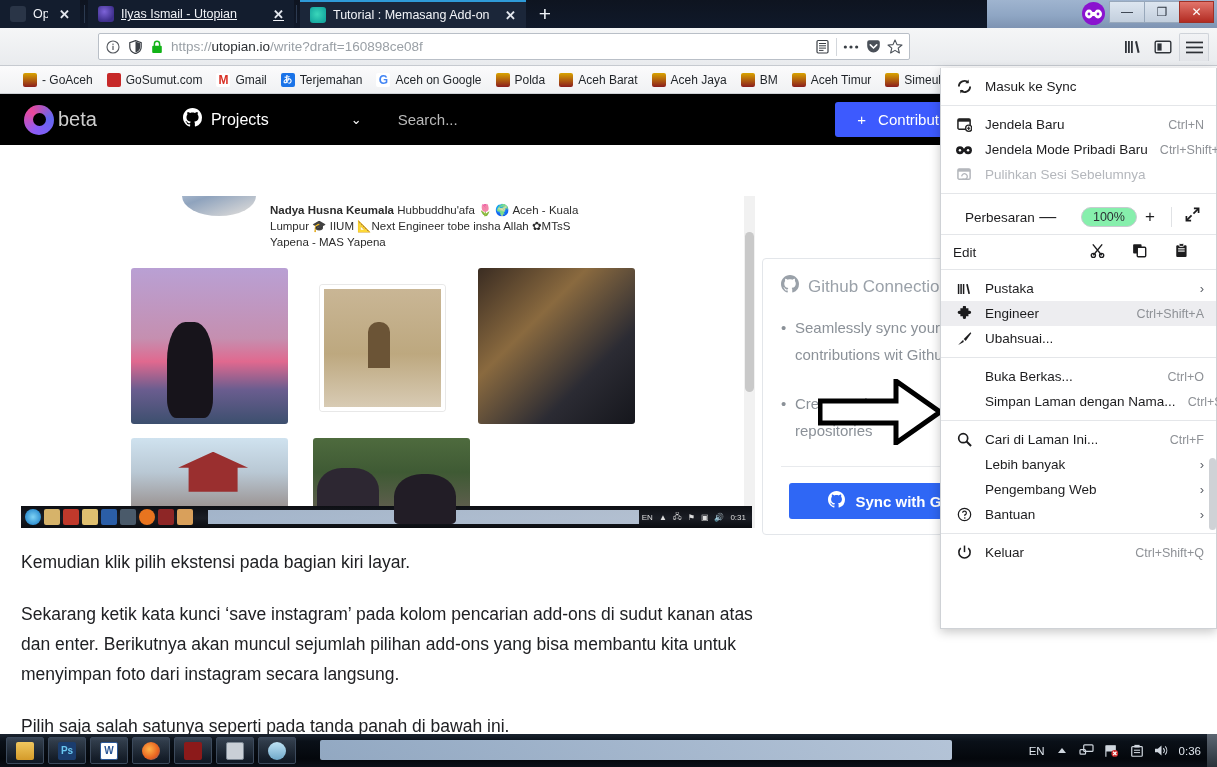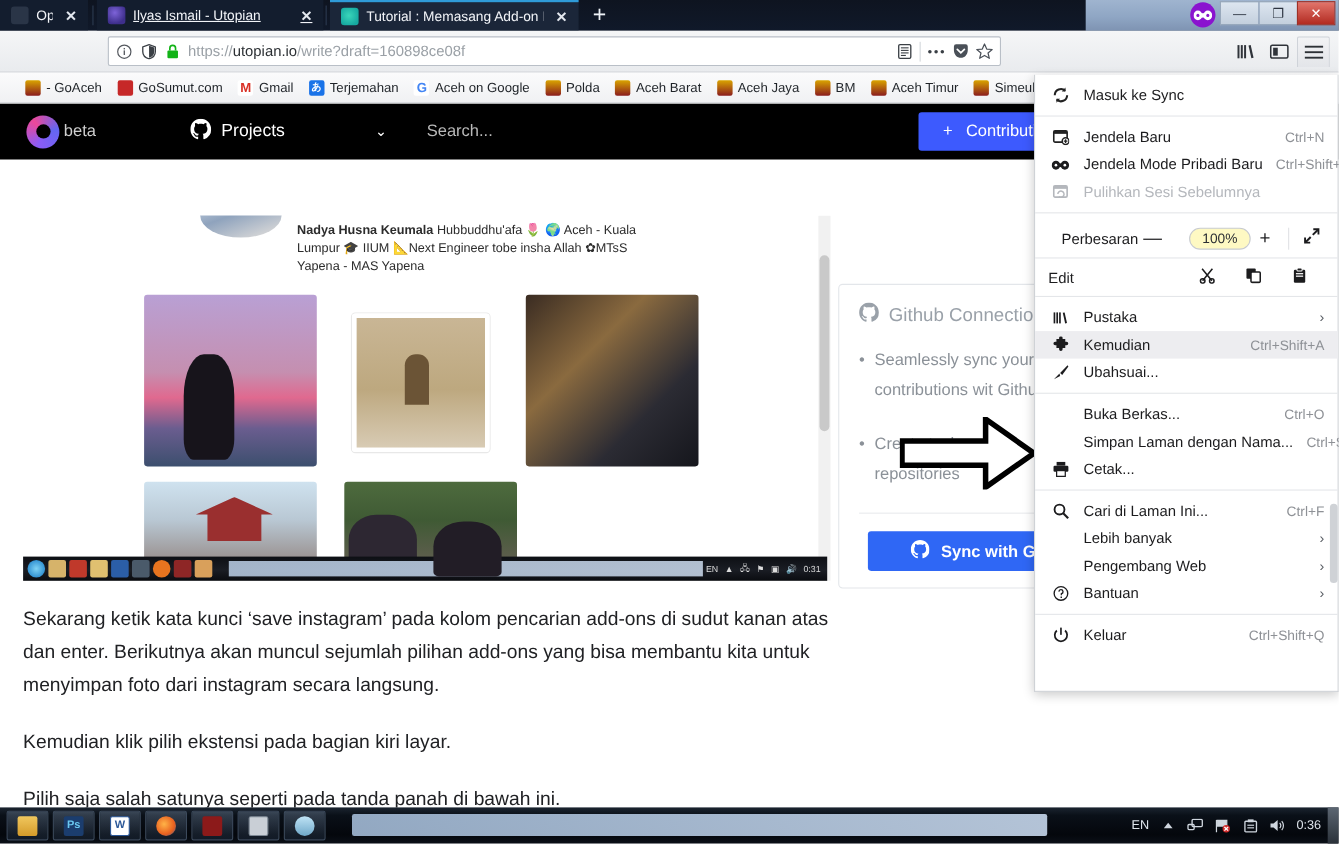--- a/index.html
+++ b/index.html
@@ -107,21 +107,21 @@
     position: absolute; top: 0; left: 0; width: 1217px; height: 51px;
     background: #000000; display:flex; align-items:center;
   }
   .logo { margin-left: 24px; display:flex; align-items:center; gap:4px; }
   .logo .ring {
     width: 30px; height: 30px; border-radius: 50%;
     background: conic-gradient(from 200deg, #8b5cf6, #ec4899, #6366f1, #8b5cf6);
     display:flex; align-items:center; justify-content:center;
   }
   .logo .ring i { display:block; width: 13px; height: 13px; border-radius:50%; background:#000; }
-  .logo .beta { color:#cfcfcf; font-size: 15px; }
+  .logo .beta { color:#cfcfcf; font-size: 20px; }
   .nav-projects { margin-left: 86px; display:flex; align-items:center; gap:9px; color:#fff; font-size:16px; }
   .nav-caret { margin-left: 82px; color:#fff; font-size: 13px; }
   .nav-search { margin-left: 36px; color:#b9b9b9; font-size:15px; }
   .contrib-btn {
     position:absolute; right: 236px; top: 8px; height: 35px;
     background:#3d5afe; color:#fff; border-radius: 3px;
     display:flex; align-items:center; gap: 12px; padding: 0 22px; font-size:15px;
   }
 
   .article { position:absolute; top:51px; left:0; width: 757px; }
@@ -209,21 +209,21 @@
   .mi.disabled .mlabel, .mi.disabled .mico { color:#b4b7bc; }
   .msep { height:1px; background:#e4e6e9; margin: 6px 0; }
   .mpad { height: 5px; }
   .zoomrow {
     display:flex; align-items:center; height: 34px; padding: 0 10px 0 24px; gap: 0;
   }
   .zoomrow .zl { flex: 1 1 auto; }
   .zbtn { width: 32px; text-align:center; font-size: 17px; color:#1c1c1e; }
   .zval {
     border:1px solid #c8cbd0; border-radius:11px; padding: 2px 11px; font-size:12.5px; color:#2b2e33;
-    background:#fef9c3;
+    background:#86efac;
     margin-left:20px;
   }
   .zsep { width:1px; height:20px; background:#e0e2e5; margin: 0 8px; }
   .editrow { display:flex; align-items:center; height: 34px; padding: 0 14px 0 12px; }
   .editrow .el { flex: 1 1 auto; }
   .editrow .eb { width: 42px; text-align:center; }
   .menu-scrollbar { position:absolute; right:0; top:390px; width:7px; height:72px; background:#cfd2d6; border-radius:4px;}
 
   
   .taskbar {
@@ -482,22 +482,22 @@
           <span>▲</span>
           <span>🖧</span>
           <span>⚑</span>
           <span>▣</span>
           <span>🔊</span>
           <span>0:31</span>
         </span>
       </div>
 
       <div class="body-text">
+        <p>Kemudian klik pilih ekstensi pada bagian kiri layar.</p>
         <p>Sekarang ketik kata kunci ‘save instagram’ pada kolom pencarian add-ons di sudut kanan atas dan enter. Berikutnya akan muncul sejumlah pilihan add-ons yang bisa membantu kita untuk menyimpan foto dari instagram secara langsung.</p>
-        <p>Kemudian klik pilih ekstensi pada bagian kiri layar.</p>
         <p class="tight">Pilih saja salah satunya seperti pada tanda panah di bawah ini.</p>
 
       </div>
     </div>
 
     <div class="ghpanel">
       <div class="ghtitle">
         <span>
           <svg width="18" height="18" viewBox="0 0 16 16">
               <path fill="#9aa1a9" d="M8 0C3.58 0 0 3.58 0 8c0 3.54 2.29 6.53 5.47 7.59.4.07.55-.17.55-.38 0-.19-.01-.82-.01-1.49-2.01.37-2.53-.49-2.69-.94-.09-.23-.48-.94-.82-1.13-.28-.15-.68-.52-.01-.53.63-.01 1.08.58 1.23.82.72 1.21 1.87.87 2.33.66.07-.52.28-.87.51-1.07-1.78-.2-3.64-.89-3.64-3.95 0-.87.31-1.59.82-2.15-.08-.2-.36-1.02.08-2.12 0 0 .67-.21 2.2.82.64-.18 1.32-.27 2-.27s1.36.09 2 .27c1.53-1.04 2.2-.82 2.2-.82.44 1.1.16 1.92.08 2.12.51.56.82 1.27.82 2.15 0 3.07-1.87 3.75-3.65 3.95.29.25.54.73.54 1.48 0 1.07-.01 1.93-.01 2.2 0 .21.15.46.55.38A8.01 8.01 0 0 0 16 8c0-4.42-3.58-8-8-8z"></path>
@@ -632,21 +632,21 @@
       </span>
       <span class="mlabel">Pustaka</span>
       <span class="mchev">›</span>
     </div>
     <div class="mi hl">
       <span class="mico">
         <svg width="15" height="15" viewBox="0 0 16 16">
             <path d="M6.2 1.2 a1.7 1.7 0 0 1 3.4 0 v1.2 h2.6 v2.6 h1.2 a1.7 1.7 0 0 1 0 3.4 h-1.2 v2.6 H9.6 v1.2 a1.7 1.7 0 0 1-3.4 0 v-1.2 H3.6 V8.4 H2.4 a1.7 1.7 0 0 1 0-3.4 h1.2 V2.4 h2.6 Z" fill="#1c1c1e"></path>
           </svg>
       </span>
-      <span class="mlabel">Kemudian</span>
+      <span class="mlabel">Engineer</span>
       <span class="mkey">Ctrl+Shift+A</span>
     </div>
     <div class="mi">
       <span class="mico">
         <svg width="15" height="15" viewBox="0 0 16 16">
             <path d="M14.4 1.2 L7.2 8.6 L9.2 10.6 L15.2 2.4 Z" fill="#1c1c1e"></path>
             <path d="M6.6 9.2 L1.2 14.8 L7.2 11.6 Z" fill="#1c1c1e"></path>
           </svg>
       </span>
       <span class="mlabel">Ubahsuai...</span>
@@ -655,30 +655,20 @@
 
     <div class="mi">
       <span class="mico"></span>
       <span class="mlabel">Buka Berkas...</span>
       <span class="mkey">Ctrl+O</span>
     </div>
     <div class="mi">
       <span class="mico"></span>
       <span class="mlabel">Simpan Laman dengan Nama...</span>
       <span class="mkey">Ctrl+S</span>
-    </div>
-    <div class="mi">
-      <span class="mico">
-        <svg width="15" height="15" viewBox="0 0 16 16">
-            <rect x="3.8" y="1" width="8.4" height="3.6" fill="#1c1c1e"></rect>
-            <rect x="0.8" y="4.6" width="14.4" height="6" rx="1.2" fill="#1c1c1e"></rect>
-            <rect x="3.8" y="9.4" width="8.4" height="5.6" fill="#fff" stroke="#1c1c1e" stroke-width="1.2"></rect>
-          </svg>
-      </span>
-      <span class="mlabel">Cetak...</span>
     </div>
     <div class="msep"></div>
 
     <div class="mi">
       <span class="mico">
         <svg width="15" height="15" viewBox="0 0 16 16">
             <circle cx="6.6" cy="6.6" r="4.8" fill="none" stroke="#1c1c1e" stroke-width="1.8"></circle>
             <path d="M10.2 10.2 L15 15" stroke="#1c1c1e" stroke-width="2.1"></path>
           </svg>
       </span>

